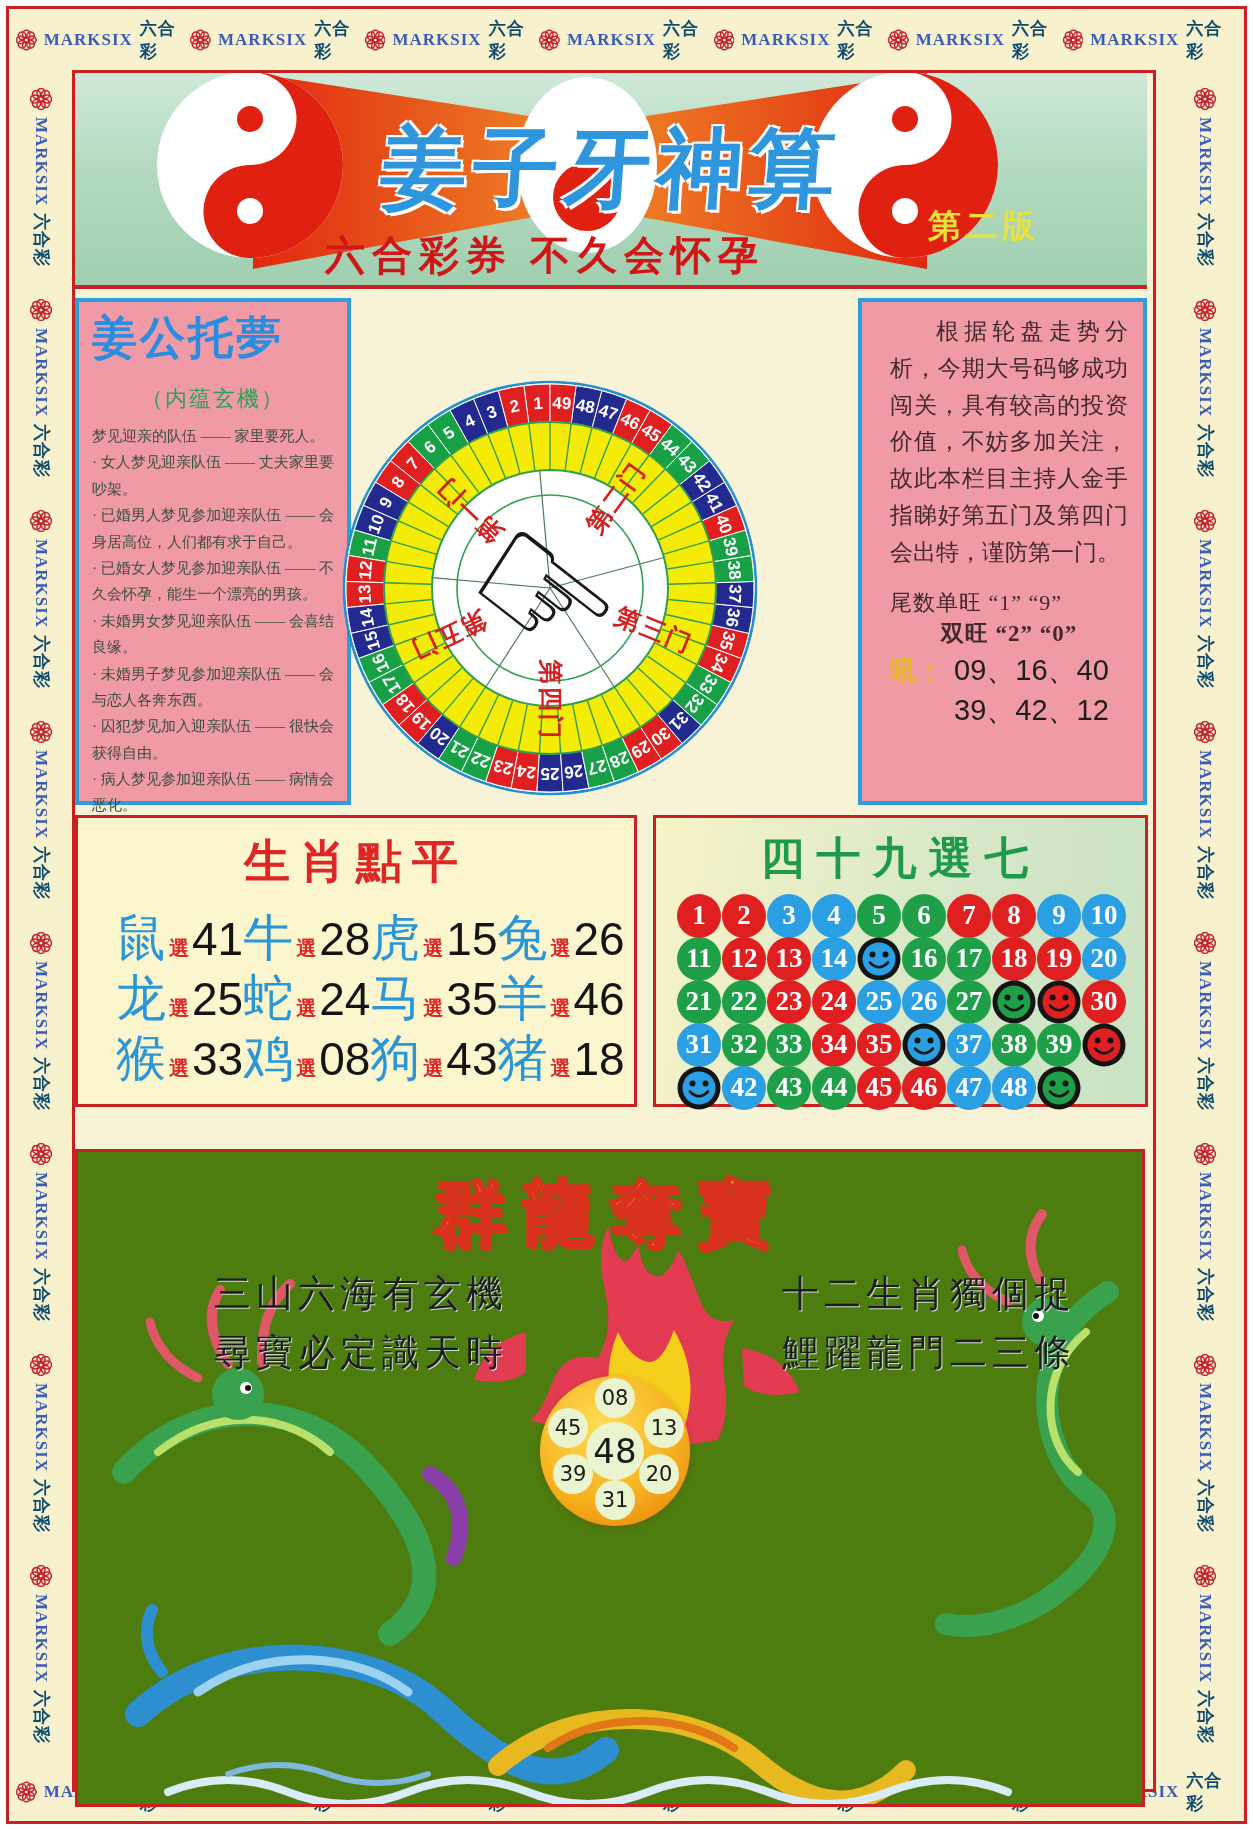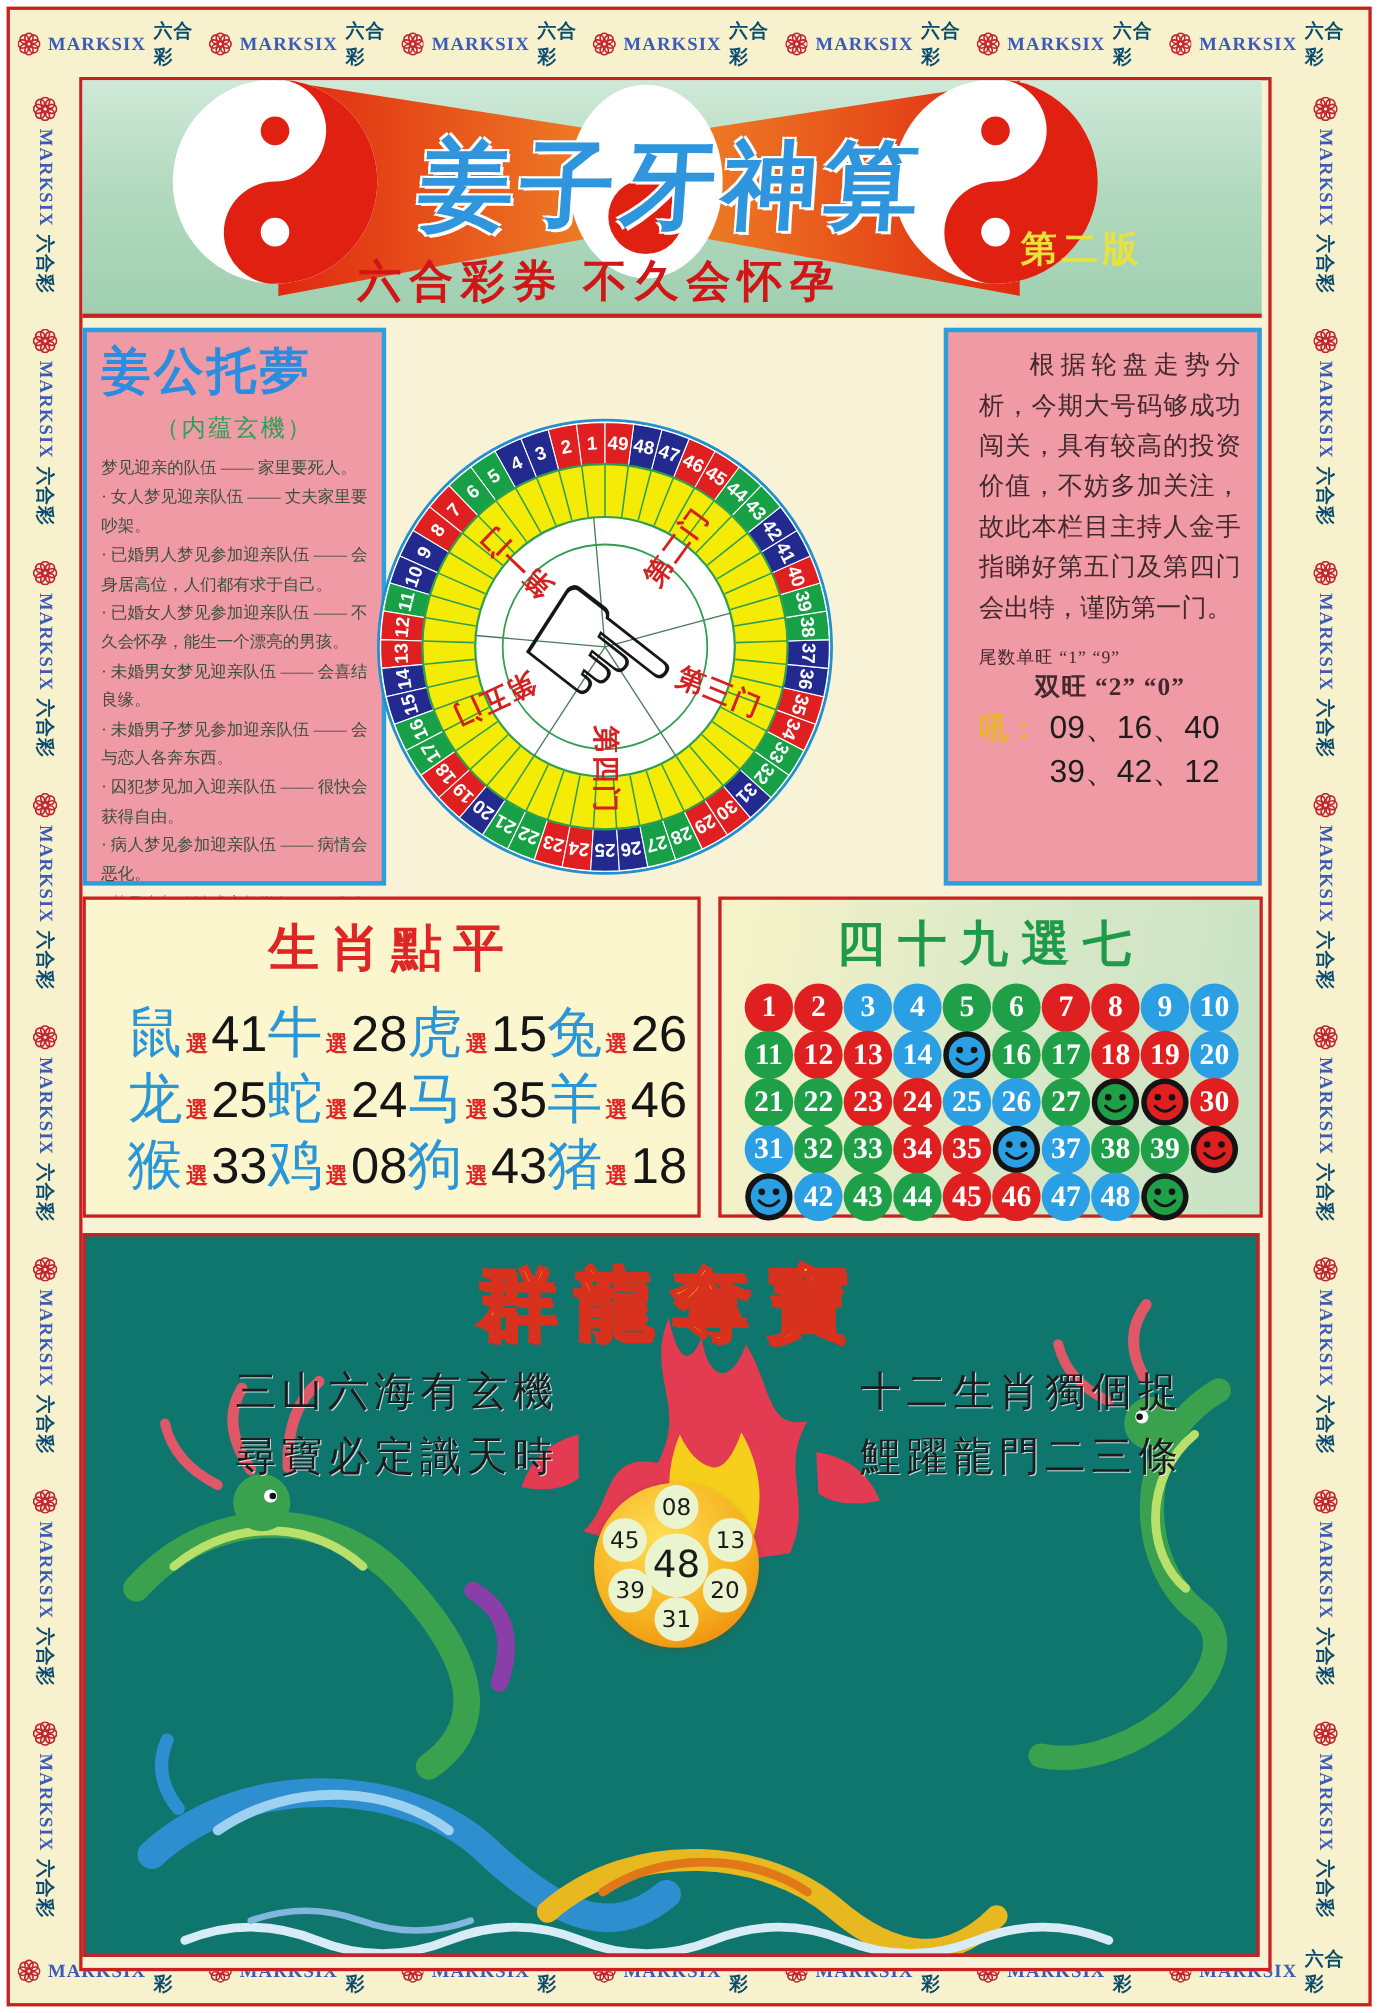--- a/index.html
+++ b/index.html
@@ -28,31 +28,31 @@
   .main-title{position:absolute;left:0;right:0;top:38px;text-align:center;font-size:86px;font-weight:bold;
      color:#2f96dd;letter-spacing:6px;transform:skewX(-4deg);
      text-shadow:3px 3px 0 #ffffff,-2px -2px 0 #ffffff,2px -2px 0 #ffffff,-2px 2px 0 #ffffff;}
   .subtitle{position:absolute;left:0;width:940px;bottom:2px;text-align:center;font-size:40px;font-weight:bold;
      color:#d01616;letter-spacing:7px;}
   .edition{position:absolute;right:108px;bottom:36px;font-size:33px;font-weight:bold;color:#e9e23c;letter-spacing:4px;}
   
   .panel-pink{position:absolute;background:#ef9aa4;border:4px solid #2a9fdc;box-sizing:border-box;}
   .dream{left:0;top:225px;width:276px;height:507px;padding:6px 13px;}
   .dream-title{text-align:left;font-size:45px;font-weight:bold;color:#2b8ddf;letter-spacing:3px;}
-  .dream-sub{text-align:center;font-size:22px;color:#27a35b;margin-top:6px;letter-spacing:2px;}
+  .dream-sub{text-align:center;font-size:22px;color:#27a35b;margin-top:16px;letter-spacing:2px;}
   .dream-body{margin-top:9px;font-size:15px;line-height:1.76;color:#3b4f41;text-align:justify;}
   .dream-body p{margin:0;}
   
   .gf-title{position:absolute;left:296px;top:222px;width:420px;text-align:center;font-size:62px;font-weight:bold;
      color:#f2e50e;letter-spacing:10px;-webkit-text-stroke:2px #2f86d6;text-shadow:2px 2px 0 #2f86d6;}
   .wheel{position:absolute;left:266px;top:306px;width:418px;height:418px;}
   
   .analysis{left:783px;top:225px;width:289px;height:507px;padding:12px 15px 8px 28px;}
   .analysis-para{font-size:23px;line-height:1.6;color:#43282e;text-align:justify;text-indent:2em;margin:0;}
-  .tail1{margin-top:16px;font-size:16px;color:#43282e;letter-spacing:1px;}
+  .tail1{margin-top:16px;font-size:22px;color:#43282e;letter-spacing:1px;}
   .tail2{font-size:23px;color:#43282e;text-align:center;letter-spacing:1px;font-weight:bold;}
   .howl-row{display:flex;align-items:baseline;margin-top:2px;}
   .howl-label{color:#e9b62a;font-size:27px;font-weight:bold;flex:0 0 64px;}
   .howl-num{font-size:29px;color:#1d1d1d;font-family:"Liberation Sans","DejaVu Sans",sans-serif;}
   .howl-num2{margin-left:64px;font-size:29px;color:#1d1d1d;font-family:"Liberation Sans","DejaVu Sans",sans-serif;}
   
   .zbox{position:absolute;left:0;top:742px;width:562px;height:292px;background:#fbf6cd;
         border:3px solid #c92121;box-sizing:border-box;}
   .zbox-title{text-align:center;margin-top:13px;font-size:46px;font-weight:bold;color:#e02525;letter-spacing:10px;
         font-family:"Liberation Sans","DejaVu Sans",sans-serif;}
@@ -67,21 +67,21 @@
         background:linear-gradient(100deg,#f8f3c8 0%,#d8e8c8 55%,#c9e2c4 100%);
         border:3px solid #c92121;box-sizing:border-box;}
   .gbox-title{text-align:center;margin-top:11px;font-size:44px;font-weight:bold;color:#1e9a4a;letter-spacing:12px;}
   .gballs{margin-top:6px;padding-left:21px;}
   .grow{display:flex;gap:1px;height:43px;align-items:center;}
   .ball{width:44px;height:44px;border-radius:50%;display:flex;align-items:center;justify-content:center;
         color:#fff;font-size:27px;font-weight:bold;flex:0 0 44px;line-height:1;}
   .ball.r{background:#e02020}.ball.b{background:#2b9fe3}.ball.g{background:#1fa048}
   .ball.smiley{background:transparent;padding:0;}
   
-  .tbox{position:absolute;left:0;top:1048px;width:1070px;height:658px;background:#0f766e;
+  .tbox{position:absolute;left:0;top:1076px;width:1070px;height:658px;background:#4d7c0f;
         border:3px solid #c92121;box-sizing:border-box;overflow:hidden;}
   .dragons{position:absolute;left:0;top:0;}
   .t-title{position:absolute;top:14px;left:0;right:0;text-align:center;font-size:72px;font-weight:bold;
      color:#f6d813;letter-spacing:16px;-webkit-text-stroke:2.5px #d8321e;text-shadow:3px 3px 0 #d8321e;}
   .verse{position:absolute;font-size:37px;color:#1c1c1c;line-height:1.6;letter-spacing:5px;
      text-shadow:1px 1px 0 rgba(235,245,252,.8);}
   .verse.vleft{left:136px;top:112px;}
   .verse.vright{left:704px;top:112px;}
   .goldball{position:absolute;left:462px;top:224px;width:150px;height:150px;border-radius:50%;
      background:radial-gradient(circle at 40% 32%,#ffdd55 0%,#f6b31f 55%,#ef9210 80%,#e58408 100%);

